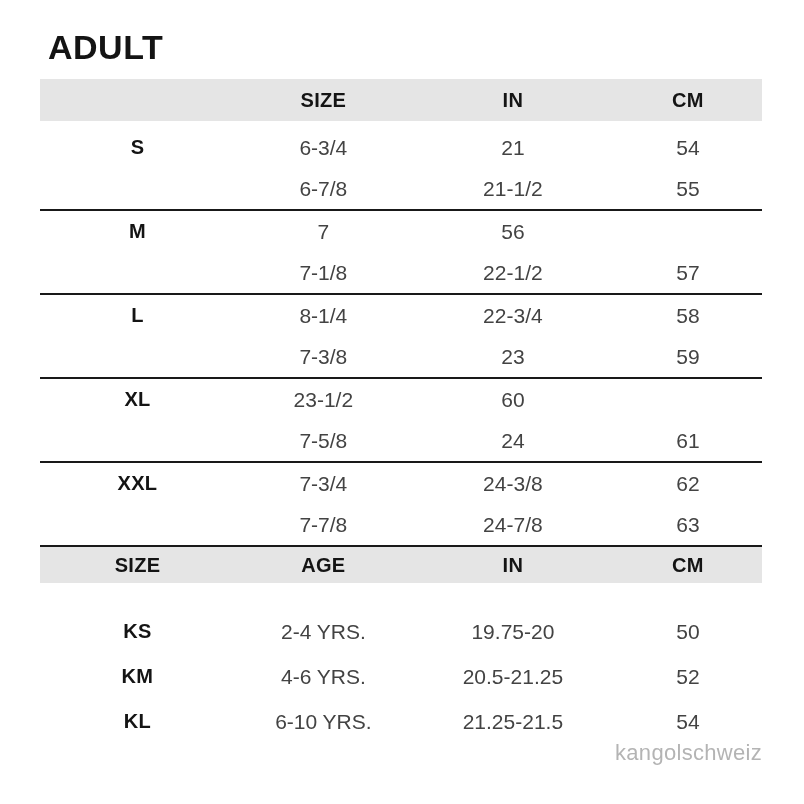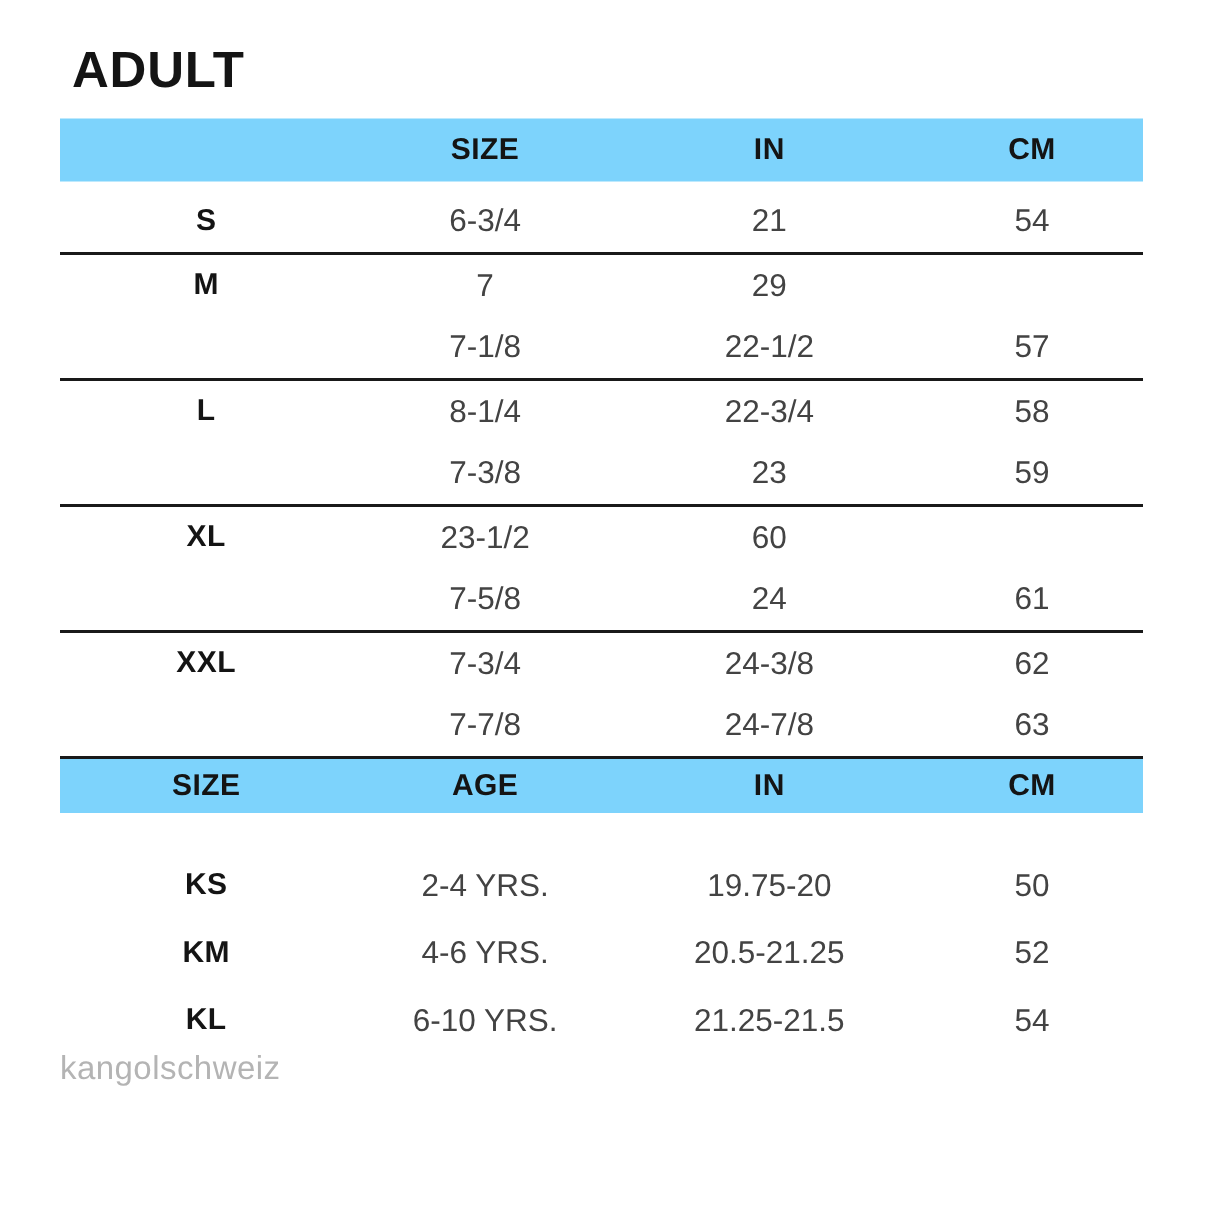--- a/index.html
+++ b/index.html
@@ -20,21 +20,21 @@
   }
   .section-title.kids-title { margin: 16px 0 17px 8px; }
 
   .size-table { width: 100%; }
 
   .thead {
     display: grid;
     grid-template-columns: 27% 24.5% 28% 20.5%;
     align-items: center;
     text-align: center;
-    background: #7dd3fc;
+    background: #e5e5e5;
     height: 42px;
     font-size: 20px;
     font-weight: 800;
     color: #141414;
     letter-spacing: 0.3px;
   }
   .kids .thead { height: 36px; }
 
   .tr {
     display: grid;
@@ -54,21 +54,21 @@
 
   .td.label {
     font-weight: 800;
     color: #141414;
     font-size: 20px;
     letter-spacing: 0.3px;
   }
 
   .watermark {
     margin-top: -4px;
-    text-align: left;
+    text-align: right;
     font-size: 22px;
     color: #b4b4b4;
     letter-spacing: 0.3px;
   }
 </style>
 </head>
 <body>
 
 <div class="page">
 
@@ -83,27 +83,33 @@
     </div>
     <div class="tbody">
 
       <div class="group">
         <div class="tr">
           <div class="td label">S</div>
           <div class="td">6-3/4</div>
           <div class="td">21</div>
           <div class="td">54</div>
         </div>
+        <div class="tr">
+          <div class="td label"></div>
+          <div class="td">6-7/8</div>
+          <div class="td">21-1/2</div>
+          <div class="td">55</div>
+        </div>
       </div>
 
       <div class="group">
         <div class="tr">
           <div class="td label">M</div>
           <div class="td">7</div>
-          <div class="td">29</div>
+          <div class="td">56</div>
         </div>
         <div class="tr">
           <div class="td label"></div>
           <div class="td">7-1/8</div>
           <div class="td">22-1/2</div>
           <div class="td">57</div>
         </div>
       </div>
 
       <div class="group">

